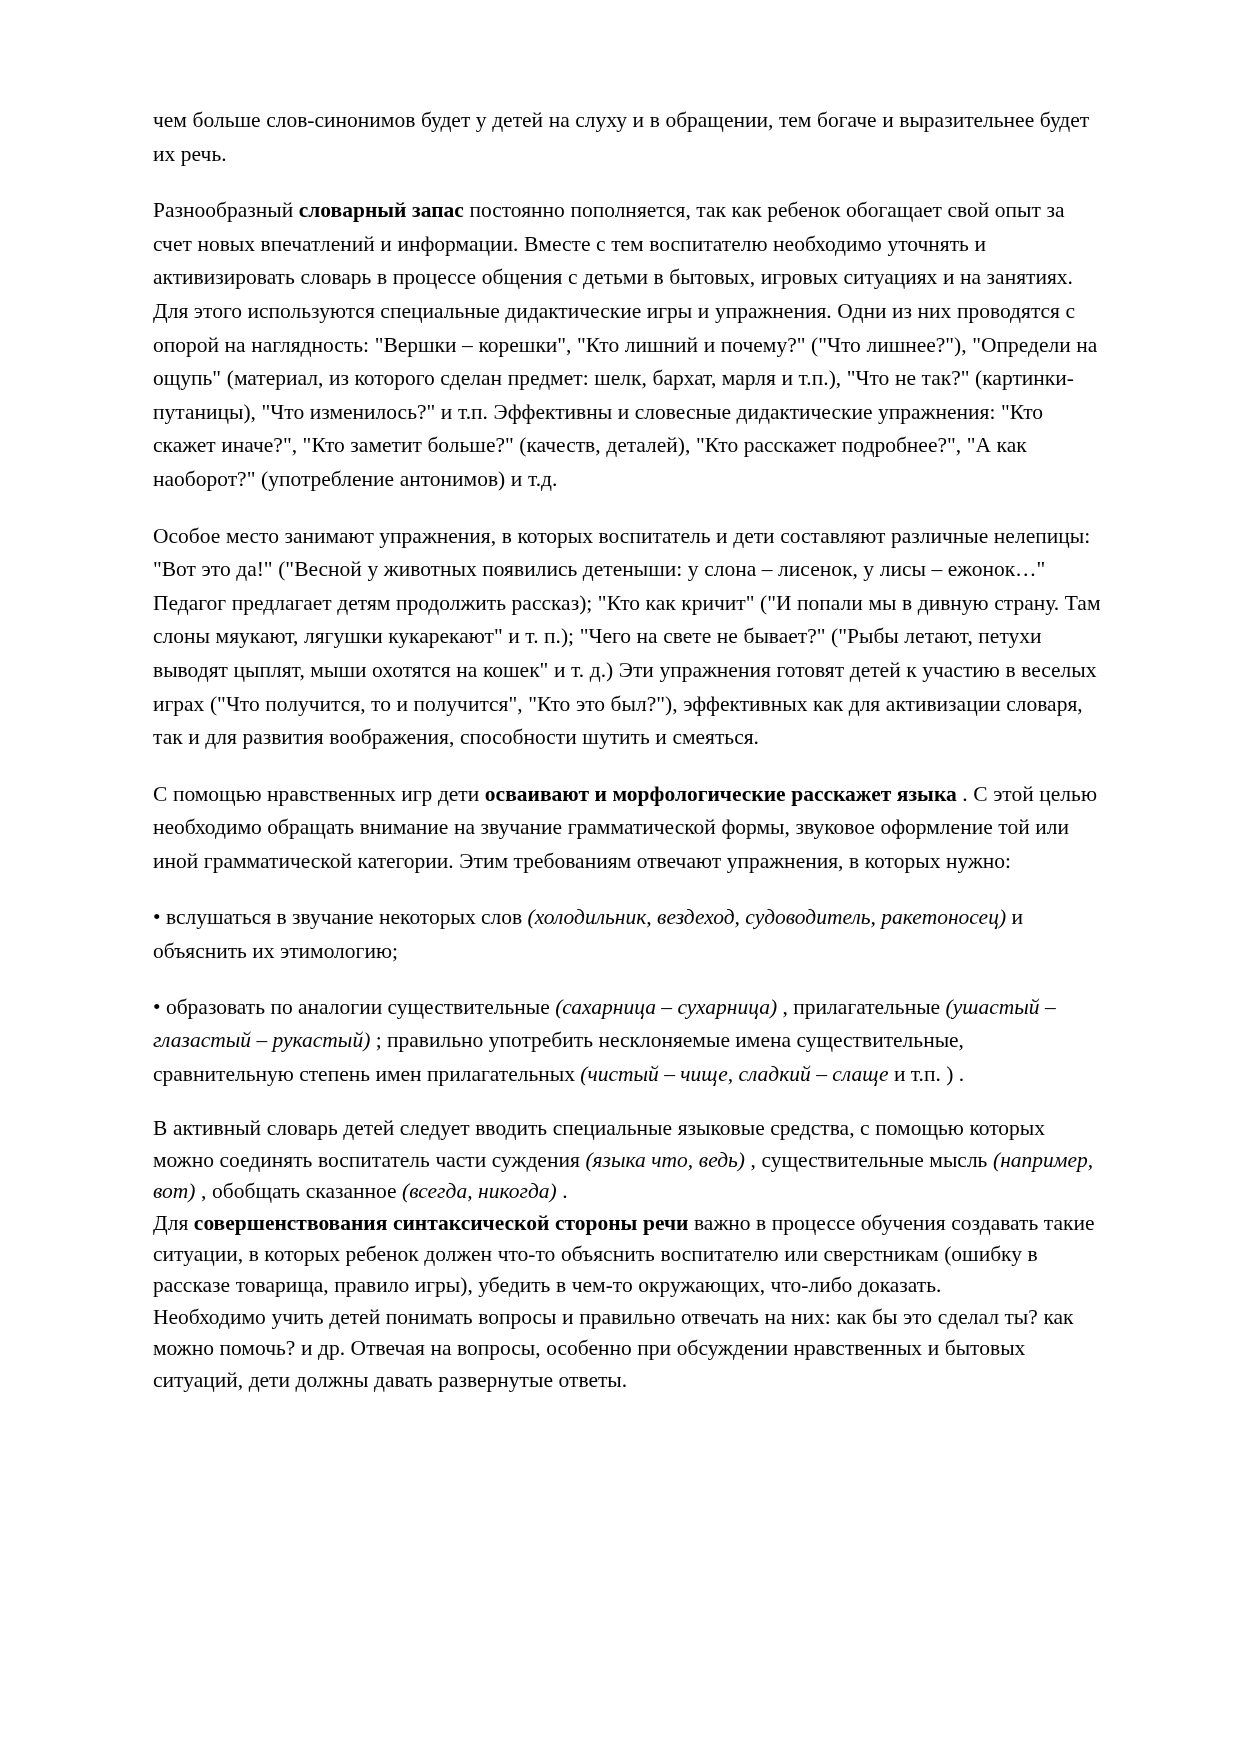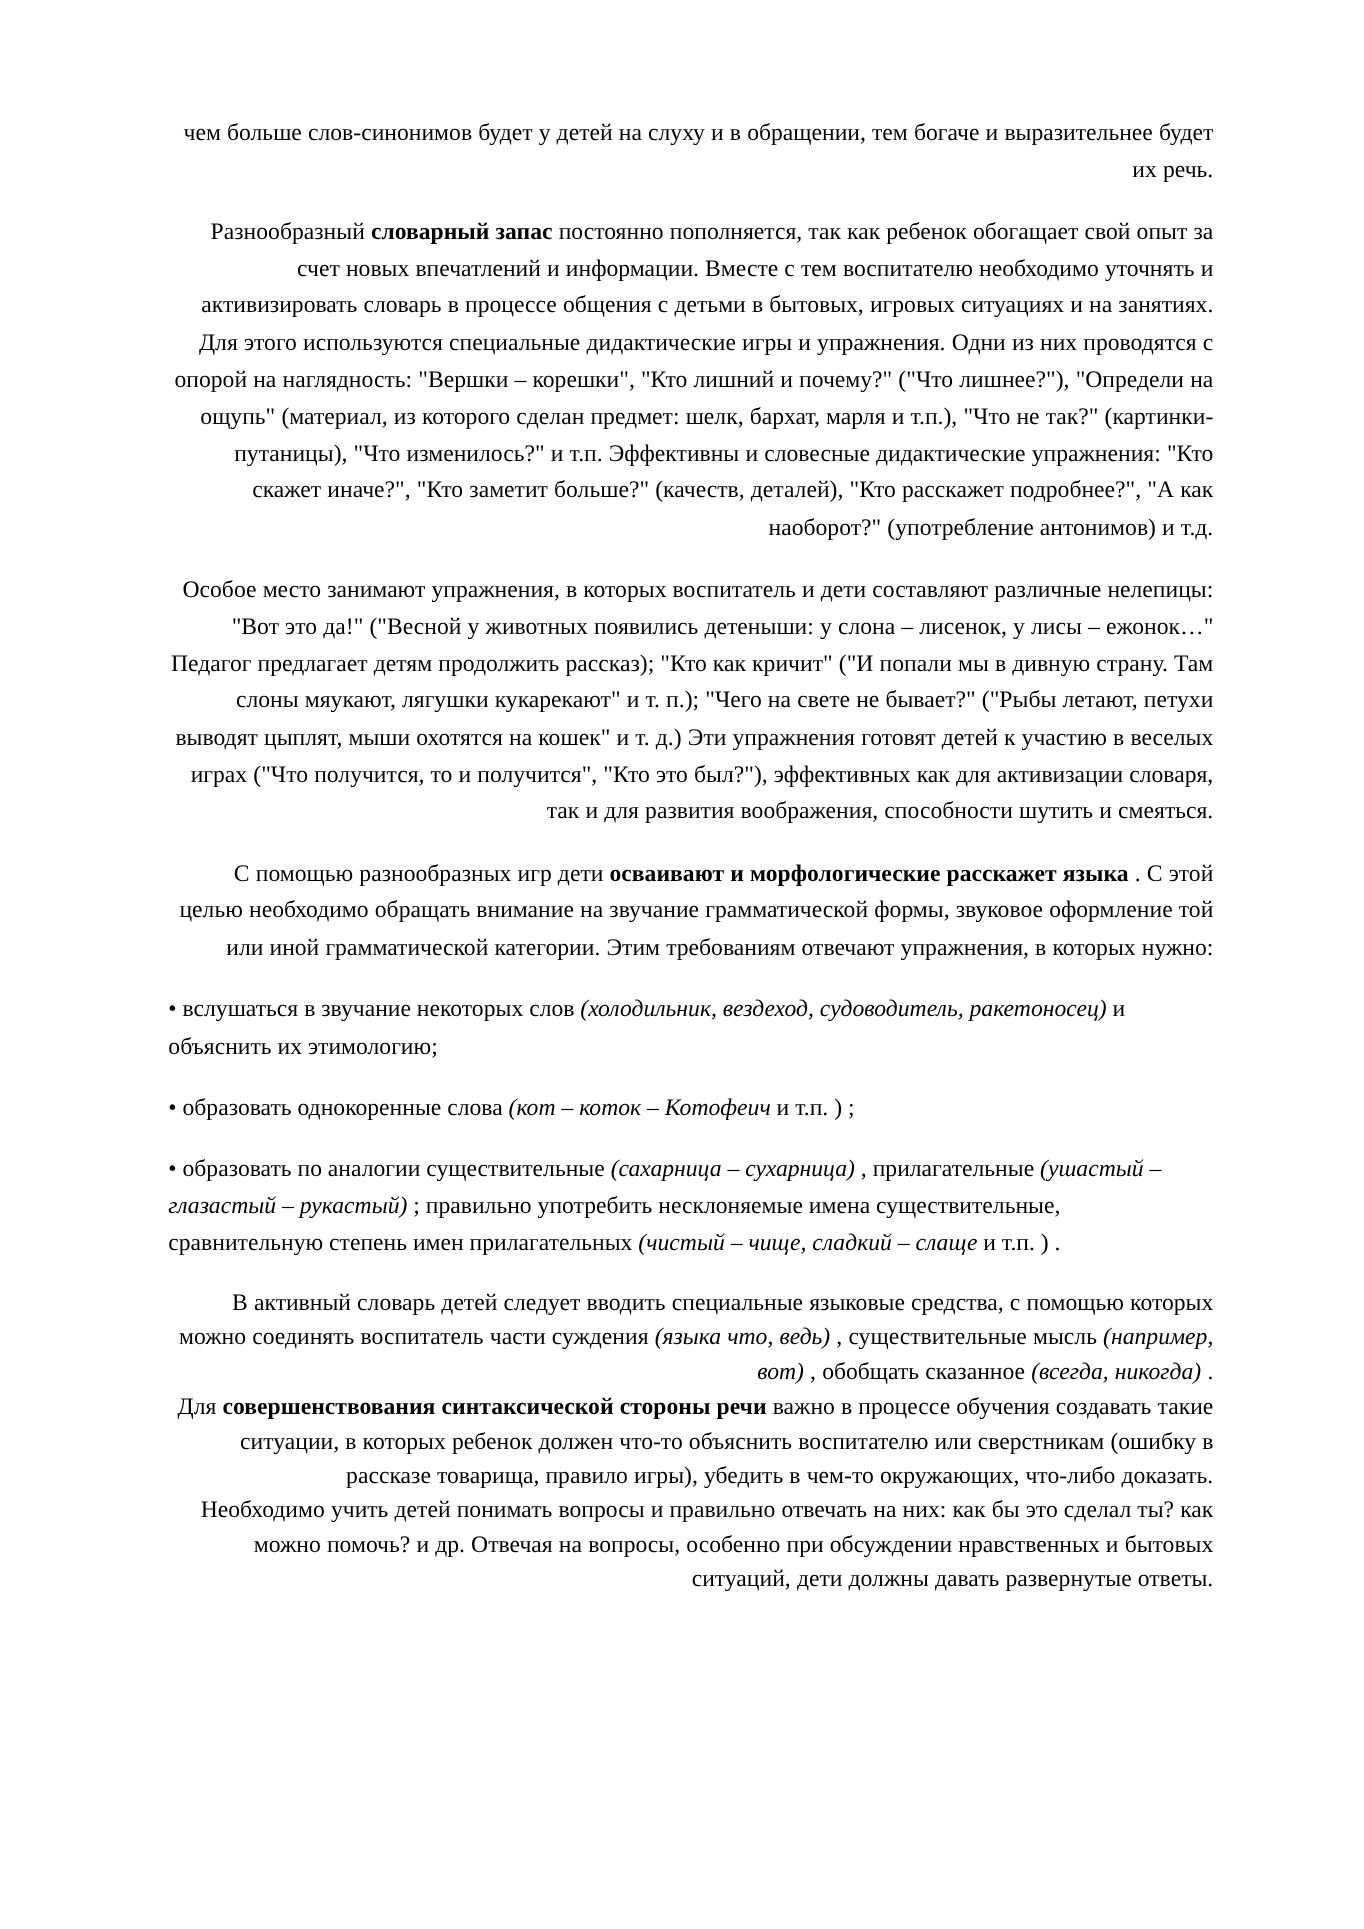--- a/index.html
+++ b/index.html
@@ -24,21 +24,21 @@
   }
   .content {
     position: absolute;
     left: 153px;
     top: 104px;
     width: 950px;
   }
   .para {
     font-size: 21.5px;
     line-height: 33.5px;
-    text-align: right;
+    text-align: left;
     margin: 0 0 22px 0;
     word-spacing: 0.2px;
   }
   
   .loose {
     line-height: 33.6px;
     margin-bottom: 23px;
   }
   
   .tight {
@@ -54,21 +54,20 @@
   .i { font-style: italic; }
 </style>
 </head>
 <body style="background: rgb(255, 255, 255);">
 
 <div class="page">
   <div class="content" id="body-root" style="color: rgb(0, 0, 0);">
       <p class="para loose"><span>чем больше слов-синонимов будет у детей на слуху и в обращении, тем богаче и выразительнее будет их речь.</span></p>
       <p class="para loose"><span>Разнообразный </span><span class="b">словарный запас</span><span> постоянно пополняется, так как ребенок обогащает свой опыт за счет новых впечатлений и информации. Вместе с тем воспитателю необходимо уточнять и активизировать словарь в процессе общения с детьми в бытовых, игровых ситуациях и на занятиях. Для этого используются специальные дидактические игры и упражнения. Одни из них проводятся с опорой на наглядность: "Вершки – корешки", "Кто лишний и почему?" ("Что лишнее?"), "Определи на ощупь" (материал, из которого сделан предмет: шелк, бархат, марля и т.п.), "Что не так?" (картинки-путаницы), "Что изменилось?" и т.п. Эффективны и словесные дидактические упражнения: "Кто скажет иначе?", "Кто заметит больше?" (качеств, деталей), "Кто расскажет подробнее?", "А как наоборот?" (употребление антонимов) и т.д.</span></p>
       <p class="para loose"><span>Особое место занимают упражнения, в которых воспитатель и дети составляют различные нелепицы: "Вот это да!" ("Весной у животных появились детеныши: у слона – лисенок, у лисы – ежонок…" Педагог предлагает детям продолжить рассказ); "Кто как кричит" ("И попали мы в дивную страну. Там слоны мяукают, лягушки кукарекают" и т. п.); "Чего на свете не бывает?" ("Рыбы летают, петухи выводят цыплят, мыши охотятся на кошек" и т. д.) Эти упражнения готовят детей к участию в веселых играх ("Что получится, то и получится", "Кто это был?"), эффективных как для активизации словаря, так и для развития воображения, способности шутить и смеяться.</span></p>
-      <p class="para loose"><span>С помощью разнообразных игр дети </span><span class="b">осваивают и морфологические расскажет языка</span><span> . С этой целью необходимо обращать внимание на звучание грамматической формы, звуковое оформление той или иной грамматической категории. Этим требованиям отвечают упражнения, в которых нужно:</span></p>
+      <p class="para loose"><span>С помощью нравственных игр дети </span><span class="b">осваивают и морфологические расскажет языка</span><span> . С этой целью необходимо обращать внимание на звучание грамматической формы, звуковое оформление той или иной грамматической категории. Этим требованиям отвечают упражнения, в которых нужно:</span></p>
       <p class="bullet"><span>• </span><span>вслушаться в звучание некоторых слов </span><span class="i">(холодильник, вездеход, судоводитель, ракетоносец)</span><span> и объяснить их этимологию;</span></p>
-      <p class="bullet"><span>• </span><span>образовать однокоренные слова </span><span class="i">(кот – коток – Котофеич</span><span> и т.п. ) ;</span></p>
       <p class="bullet"><span>• </span><span>образовать по аналогии существительные </span><span class="i">(сахарница – сухарница)</span><span> , прилагательные </span><span class="i">(ушастый – глазастый – рукастый)</span><span> ; правильно употребить несклоняемые имена существительные, сравнительную степень имен прилагательных </span><span class="i">(чистый – чище, сладкий – слаще</span><span> и т.п. ) .</span></p>
       <p class="para tight"><span>В активный словарь детей следует вводить специальные языковые средства, с помощью которых можно соединять воспитатель части суждения </span><span class="i">(языка что, ведь)</span><span> , существительные мысль </span><span class="i">(например, вот)</span><span> , обобщать сказанное </span><span class="i">(всегда, никогда)</span><span> .</span></p>
       <p class="para tight"><span>Для </span><span class="b">совершенствования синтаксической стороны речи</span><span> важно в процессе обучения создавать такие ситуации, в которых ребенок должен что-то объяснить воспитателю или сверстникам (ошибку в рассказе товарища, правило игры), убедить в чем-то окружающих, что-либо доказать.</span></p>
       <p class="para tight"><span>Необходимо учить детей понимать вопросы и правильно отвечать на них: как бы это сделал ты? как можно помочь? и др. Отвечая на вопросы, особенно при обсуждении нравственных и бытовых ситуаций, дети должны давать развернутые ответы.</span></p>
     </div>
 </div>
 
 </body></html>

